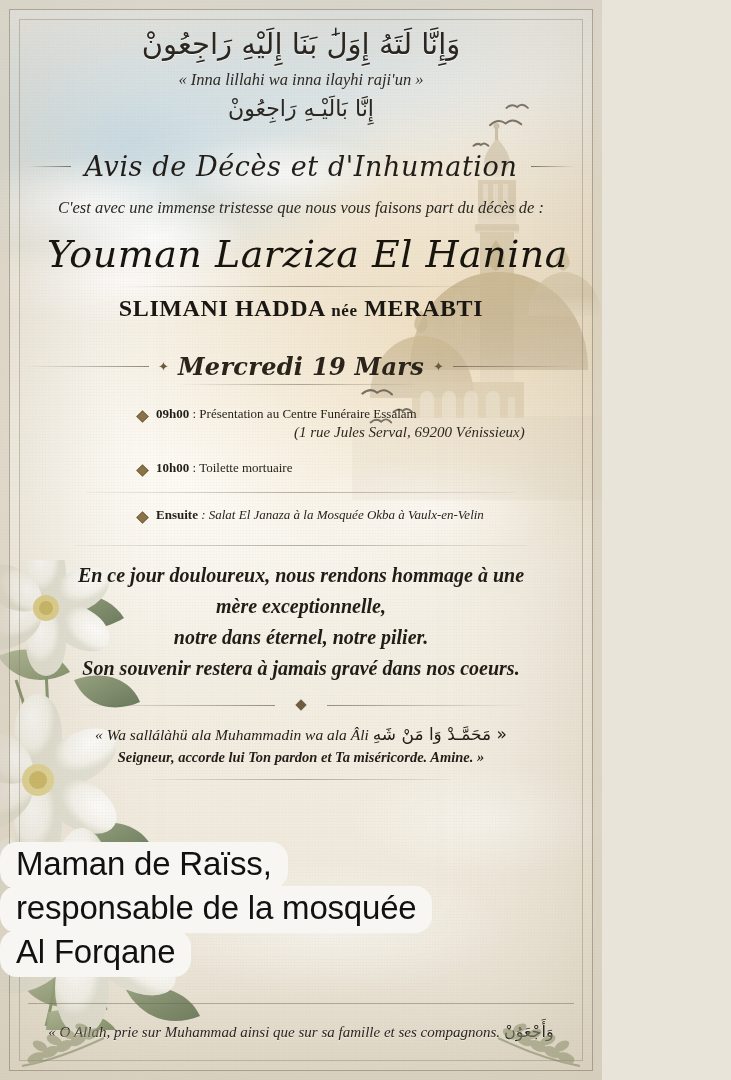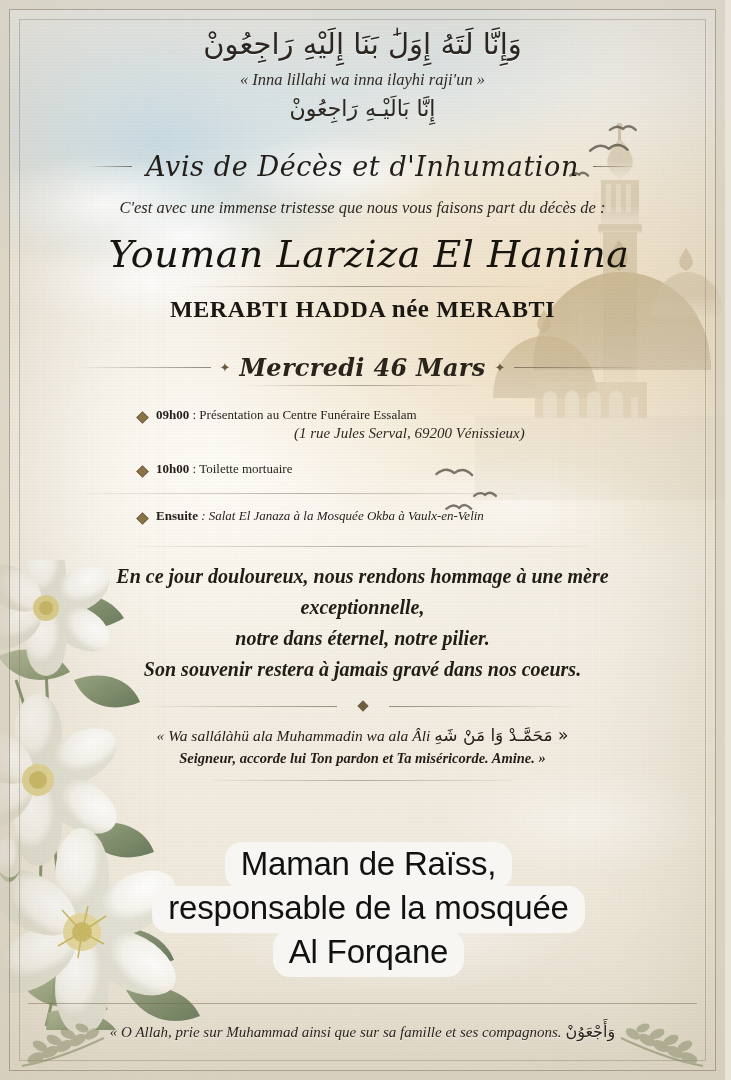--- a/index.html
+++ b/index.html
@@ -2,21 +2,21 @@
 <html><head>
 <meta charset="utf-8">
 <style>
   html,body{margin:0;padding:0;}
   body{
     width:731px;height:1080px;overflow:hidden;
     font-family:"Liberation Serif",serif;
     background:#e9e4da;
   }
   .card{
-    position:relative;width:725px;height:1080px;overflow:hidden;
+    position:relative;width:602px;height:1080px;overflow:hidden;
     background:#86efac;
   }
   
   .sky{
     position:absolute;inset:0;
     background:
       radial-gradient(ellipse 420px 230px at 22% 13%, rgba(168,203,224,.55) 0%, rgba(168,203,224,0) 62%),
       radial-gradient(ellipse 300px 180px at 58% 6%, rgba(190,214,230,.35) 0%, rgba(190,214,230,0) 65%),
       radial-gradient(ellipse 560px 360px at 78% 30%, rgba(233,206,160,.55) 0%, rgba(233,206,160,0) 68%),
       radial-gradient(ellipse 520px 300px at 30% 44%, rgba(255,253,248,.85) 0%, rgba(255,253,248,0) 70%),
@@ -107,21 +107,21 @@
   }
   .name-rule{
     width:368px;height:1px;margin:10px auto 0;
     background:linear-gradient(90deg,rgba(90,78,60,0),rgba(90,78,60,.5),rgba(90,78,60,0));
   }
   .subname{
     text-align:center;margin-top:8px;
     font-family:"Liberation Serif",serif;font-weight:700;
     font-size:24px;color:#1b1813;letter-spacing:.6px;
   }
-  .subname .nee{font-weight:700;font-size:25px;text-transform:none;}
+  .subname .nee{font-weight:700;font-size:17px;text-transform:none;}
   
   .date-band{
     display:flex;align-items:center;justify-content:center;
     gap:9px;margin-top:30px;padding:0 24px;
   }
   .date-line{flex:1;height:1px;background:linear-gradient(90deg,rgba(90,78,60,0),rgba(90,78,60,.65));max-width:135px;}
   .date-line.r{background:linear-gradient(270deg,rgba(90,78,60,0),rgba(90,78,60,.65));}
   .date-orn{color:#6b5a3e;font-size:13px;line-height:1;}
   .date-text{
     font-family:"DejaVu Serif",serif;font-style:italic;font-weight:700;
@@ -172,22 +172,22 @@
   
   .prayer{
     text-align:center;margin-top:12px;padding:0 40px;
     font-family:"Liberation Serif",serif;font-style:italic;
     font-size:15.5px;color:#211d17;
   }
   .prayer .ar{font-family:"DejaVu Sans",sans-serif;font-style:normal;font-size:17px;}
   .prayer .line2{display:block;margin-top:5px;font-weight:700;font-size:14.5px;}
   
   .caption{
-    position:absolute;left:12px;right:0;top:842px;
-    text-align:center;
+    position:absolute;left:0;right:0;top:842px;
+    text-align:left;
   }
   .cap-line{
     display:inline-block;
     background:#f7f6f3;border-radius:17px;
     padding:2px 16px 4px;
     font-family:"Liberation Sans",sans-serif;
     font-size:33px;font-weight:400;color:#111111;
     line-height:1.24;letter-spacing:-.2px;
   }
   .cap-row{margin-bottom:-3px;}
@@ -377,29 +377,29 @@
       <span class="title-rule"></span>
       <span class="deco-title">Avis de Décès et d'Inhumation</span>
       <span class="title-rule r"></span>
     </div>
 
     <div class="intro">C'est avec une immense tristesse que nous vous faisons part du décès de :</div>
 
     <div class="name">Youman Larziza El Hanina</div>
     <div class="name-rule"></div>
     <div class="subname">
-      <span>MERABTI HADDA</span>
+      <span>SLIMANI HADDA</span>
       <span class="nee">née</span>
       <span>MERABTI</span>
     </div>
 
     <div class="date-band">
       <span class="date-line"></span>
       <span class="date-orn">✦</span>
-      <span class="date-text">Mercredi 46 Mars</span>
+      <span class="date-text">Mercredi 19 Mars</span>
       <span class="date-orn">✦</span>
       <span class="date-line r"></span>
     </div>
     <div class="date-underline"></div>
 
     <div class="sched">
 
       <div class="s-item">
         <span class="bullet"></span>
         <span class="s-text">

